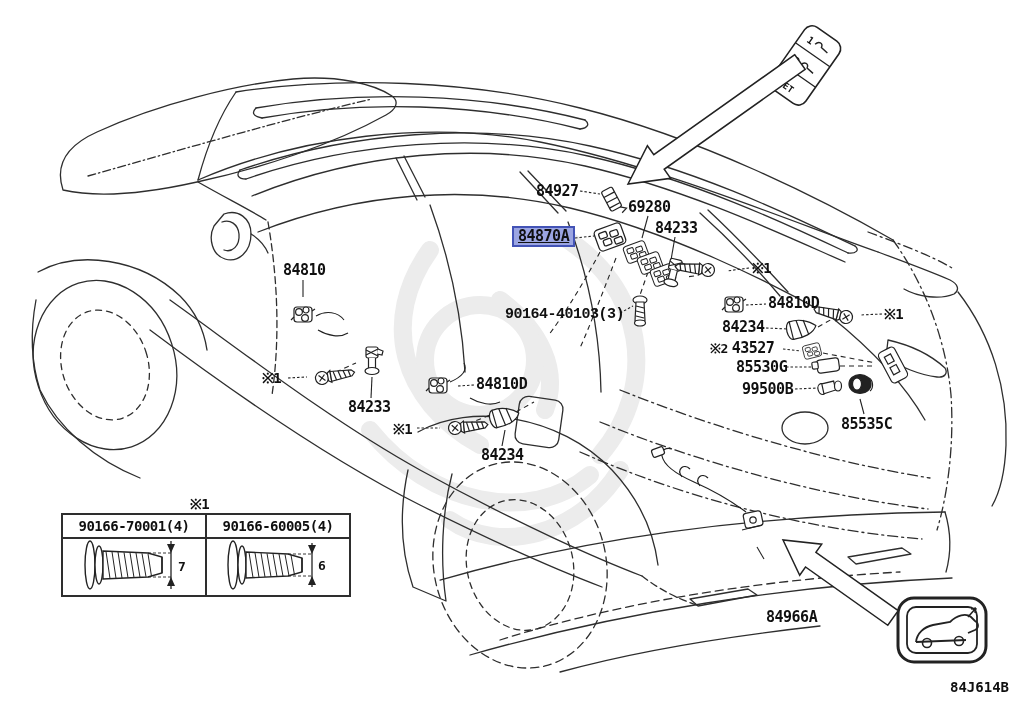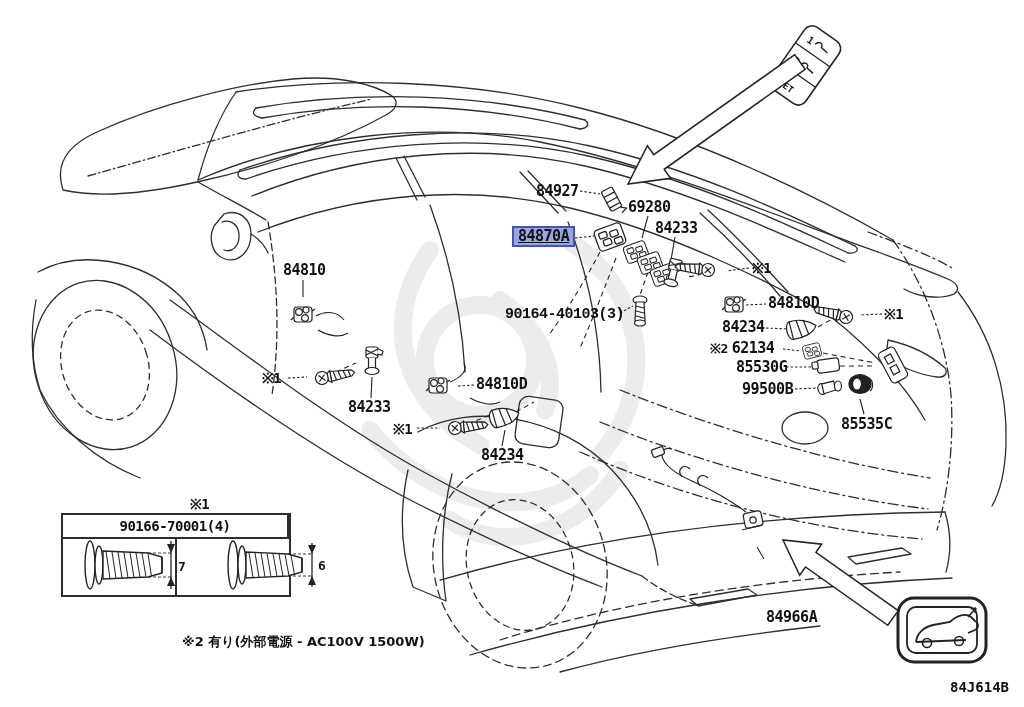--- a/index.html
+++ b/index.html
@@ -6,41 +6,42 @@
   #stage{position:relative;width:1024px;height:707px;background:#ffffff;overflow:hidden;
          font-family:"DejaVu Sans",sans-serif;}
   #art{position:absolute;left:0;top:0;z-index:2;pointer-events:none;}
   .pl{position:absolute;z-index:3;font:bold 15px "DejaVu Sans Mono",monospace;color:#101010;
       letter-spacing:-0.5px;line-height:1;white-space:nowrap;text-align:right;}
   .ref{font-size:14px;}
   .hl{background:#9ba5e2;border:2px solid #4353b6;padding:1px 4px;}
   .row{display:flex;align-items:baseline;gap:4px;}
   .row .sm{font-size:13px;}
   
-  #ftable{position:absolute;left:61px;top:513px;width:230px;height:84px;z-index:1;
+  #ftable{position:absolute;left:61px;top:513px;width:290px;height:84px;z-index:1;
           border:2px solid #2e2e2e;box-sizing:border-box;display:flex;flex-direction:column;}
   #ftable .hdr{display:flex;height:22px;border-bottom:2px solid #2e2e2e;}
   #ftable .hdr div{flex:1;display:flex;align-items:center;justify-content:center;
           font:bold 14px "DejaVu Sans Mono",monospace;letter-spacing:-0.5px;color:#101010;}
   #ftable .hdr div:first-child{border-right:2px solid #2e2e2e;}
   #ftable .bdy{flex:1;display:flex;}
   #ftable .bdy div{flex:1;}
   #ftable .bdy div:first-child{border-right:2px solid #2e2e2e;}
   .note{position:absolute;z-index:3;font:bold 13px "DejaVu Sans",sans-serif;color:#101010;white-space:nowrap;}
   #dcode{position:absolute;left:950px;top:679px;z-index:3;
          font:bold 14px "DejaVu Sans Mono",monospace;color:#101010;}
 </style>
 </head>
 <body>
 
 <div id="stage">
 
   <div id="ftable">
     <div class="hdr">
       <div>90166-70001(4)</div>
+      <div>90166-60005(4)</div>
     </div>
     <div class="bdy">
       <div></div>
       <div></div>
     </div>
   </div>
 
   <svg id="art" width="1024" height="707" viewBox="0 0 1024 707">
     <defs>
       <g id="screw" stroke="#222" stroke-width="1.2" fill="#fff">
@@ -342,32 +343,31 @@
   <div class="pl" style="left:628px;top:200px;">69280</div>
   <div class="pl" style="left:655px;top:221px;">84233</div>
   <div class="pl hl" style="left:512px;top:226px;text-decoration:underline;">84870A</div>
   <div class="pl" style="left:505px;top:307px;font-family:Liberation Mono, monospace;">90164-40103(3)</div>
   <div class="pl ref" style="left:752px;top:261px;">※1</div>
   <div class="pl" style="left:768px;top:296px;">84810D</div>
   <div class="pl" style="left:722px;top:320px;">84234</div>
   <div class="pl ref" style="left:884px;top:307px;">※1</div>
   <div class="pl row" style="left:710px;top:341px;">
     <span class="sm">※2</span>
-      <span>62134</span>
+      <span>43527</span>
   </div>
   <div class="pl" style="left:736px;top:360px;">85530G</div>
   <div class="pl" style="left:742px;top:382px;">99500B</div>
   <div class="pl" style="left:841px;top:417px;">85535C</div>
   <div class="pl" style="left:766px;top:562px;margin-top:48px;">84966A</div>
   <div class="pl" style="left:283px;top:263px;">84810</div>
   <div class="pl ref" style="left:262px;top:371px;">※1</div>
   <div class="pl" style="left:348px;top:400px;">84233</div>
   <div class="pl" style="left:476px;top:377px;">84810D</div>
   <div class="pl ref" style="left:393px;top:422px;">※1</div>
   <div class="pl" style="left:481px;top:448px;">84234</div>
 
   <div class="pl ref" style="left:190px;top:497px;">※1</div>
 
-  <div class="note" style="left:182px;top:633px;">※2 有り(外部電源 - AC100V 1500W)</div>
 
   <div id="dcode">84J614B</div>
 
 </div>
 
 </body></html>

